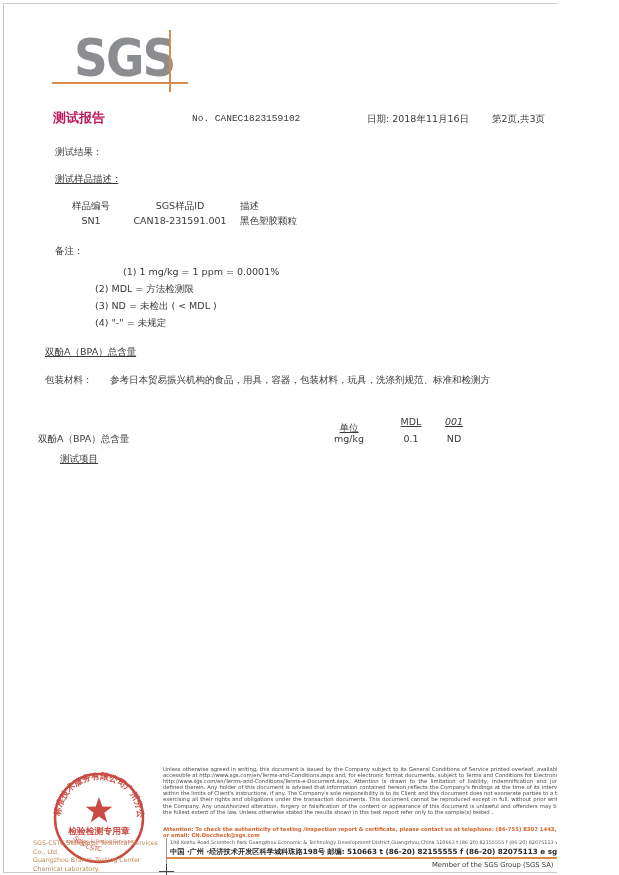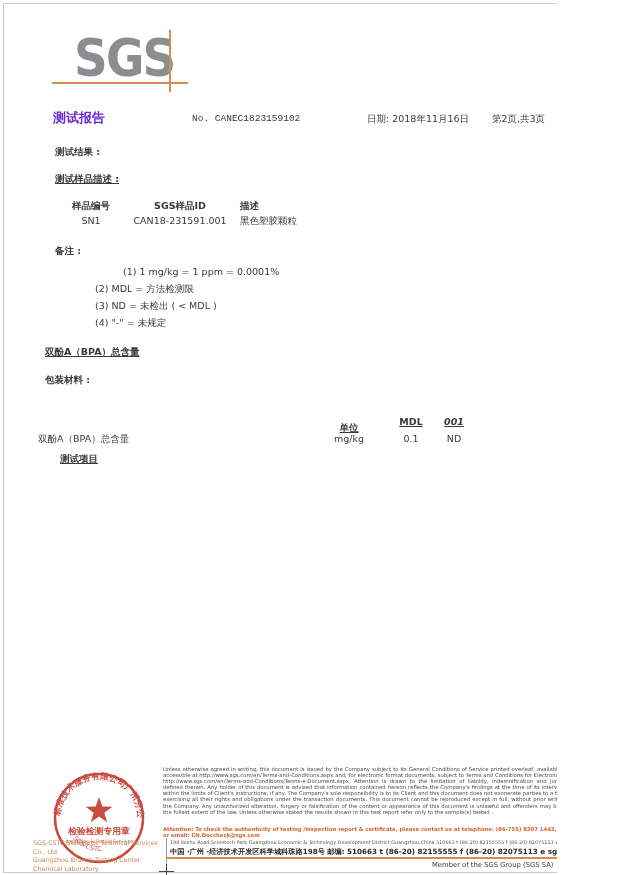--- a/index.html
+++ b/index.html
@@ -12,25 +12,25 @@
     border:1px solid #c8c8c8;pointer-events:none;
   }
   
   .logo-text{
     position:absolute;left:74px;top:33px;font-size:51px;font-weight:700;
     color:#8b8d90;letter-spacing:-2px;line-height:1;transform:scaleX(.92);transform-origin:left top;
   }
   .logo-hline{position:absolute;left:52px;top:82px;width:136px;height:2px;background:#d98a4d;}
   .logo-vline{position:absolute;left:169px;top:30px;width:2px;height:62px;background:#d98a4d;}
   
-  .doc-title{position:absolute;left:53px;top:109px;font-size:13px;font-weight:700;color:#6d28d9;}
+  .doc-title{position:absolute;left:53px;top:109px;font-size:13px;font-weight:700;color:#be185d;}
   .hdr{position:absolute;top:113px;font-size:9.5px;color:#3a3a3a;}
   
   .sec{position:absolute;font-size:9.5px;color:#3a3a3a;}
-  .bold{font-weight:700;}
+  .bold{font-weight:400;}
   .ul{text-decoration:underline;}
   .it{font-style:italic;}
   .ctr{text-align:center;}
   
   .legal{
     position:absolute;left:163px;top:766px;width:436px;
     font-size:5.3px;line-height:6.1px;color:#4a4a4a;text-align:justify;
   }
   .attention{
     position:absolute;left:163px;top:827px;width:436px;
@@ -85,20 +85,21 @@
   <div class="sec" style="left:240px;top:215px;">黑色塑胶颗粒</div>
 
   <div class="sec bold" style="left:55px;top:245px;">备注 :</div>
   <div class="sec" style="left:95px;top:266px;margin-left:28px;">(1) 1 mg/kg = 1 ppm = 0.0001%</div>
   <div class="sec" style="left:95px;top:283px;">(2) MDL = 方法检测限</div>
   <div class="sec" style="left:95px;top:300px;">(3) ND = 未检出 ( &lt; MDL )</div>
   <div class="sec" style="left:95px;top:317px;">(4) "-" = 未规定</div>
 
   <div class="sec bold ul" style="left:45px;top:346px;">双酚A（BPA）总含量</div>
   <div class="sec bold" style="left:45px;top:374px;">包装材料 :</div>
+  <div class="sec" style="left:110px;top:374px;">参考日本贸易振兴机构的食品，用具，容器，包装材料，玩具，洗涤剂规范、标准和检测方</div>
 
   <div class="sec bold ul" style="left:60px;top:416px;margin-top:37px;">测试项目</div>
   <div class="sec bold ul ctr" style="left:332px;top:402px;width:34px;margin-top:20px;">单位</div>
   <div class="sec bold ul ctr" style="left:396px;top:416px;width:30px;">MDL</div>
   <div class="sec bold ul it ctr" style="left:440px;top:416px;width:28px;">001</div>
 
   <div class="sec" style="left:38px;top:433px;">双酚A（BPA）总含量</div>
   <div class="sec ctr" style="left:332px;top:433px;width:34px;">mg/kg</div>
   <div class="sec ctr" style="left:396px;top:433px;width:30px;">0.1</div>
   <div class="sec ctr" style="left:440px;top:433px;width:28px;">ND</div>

